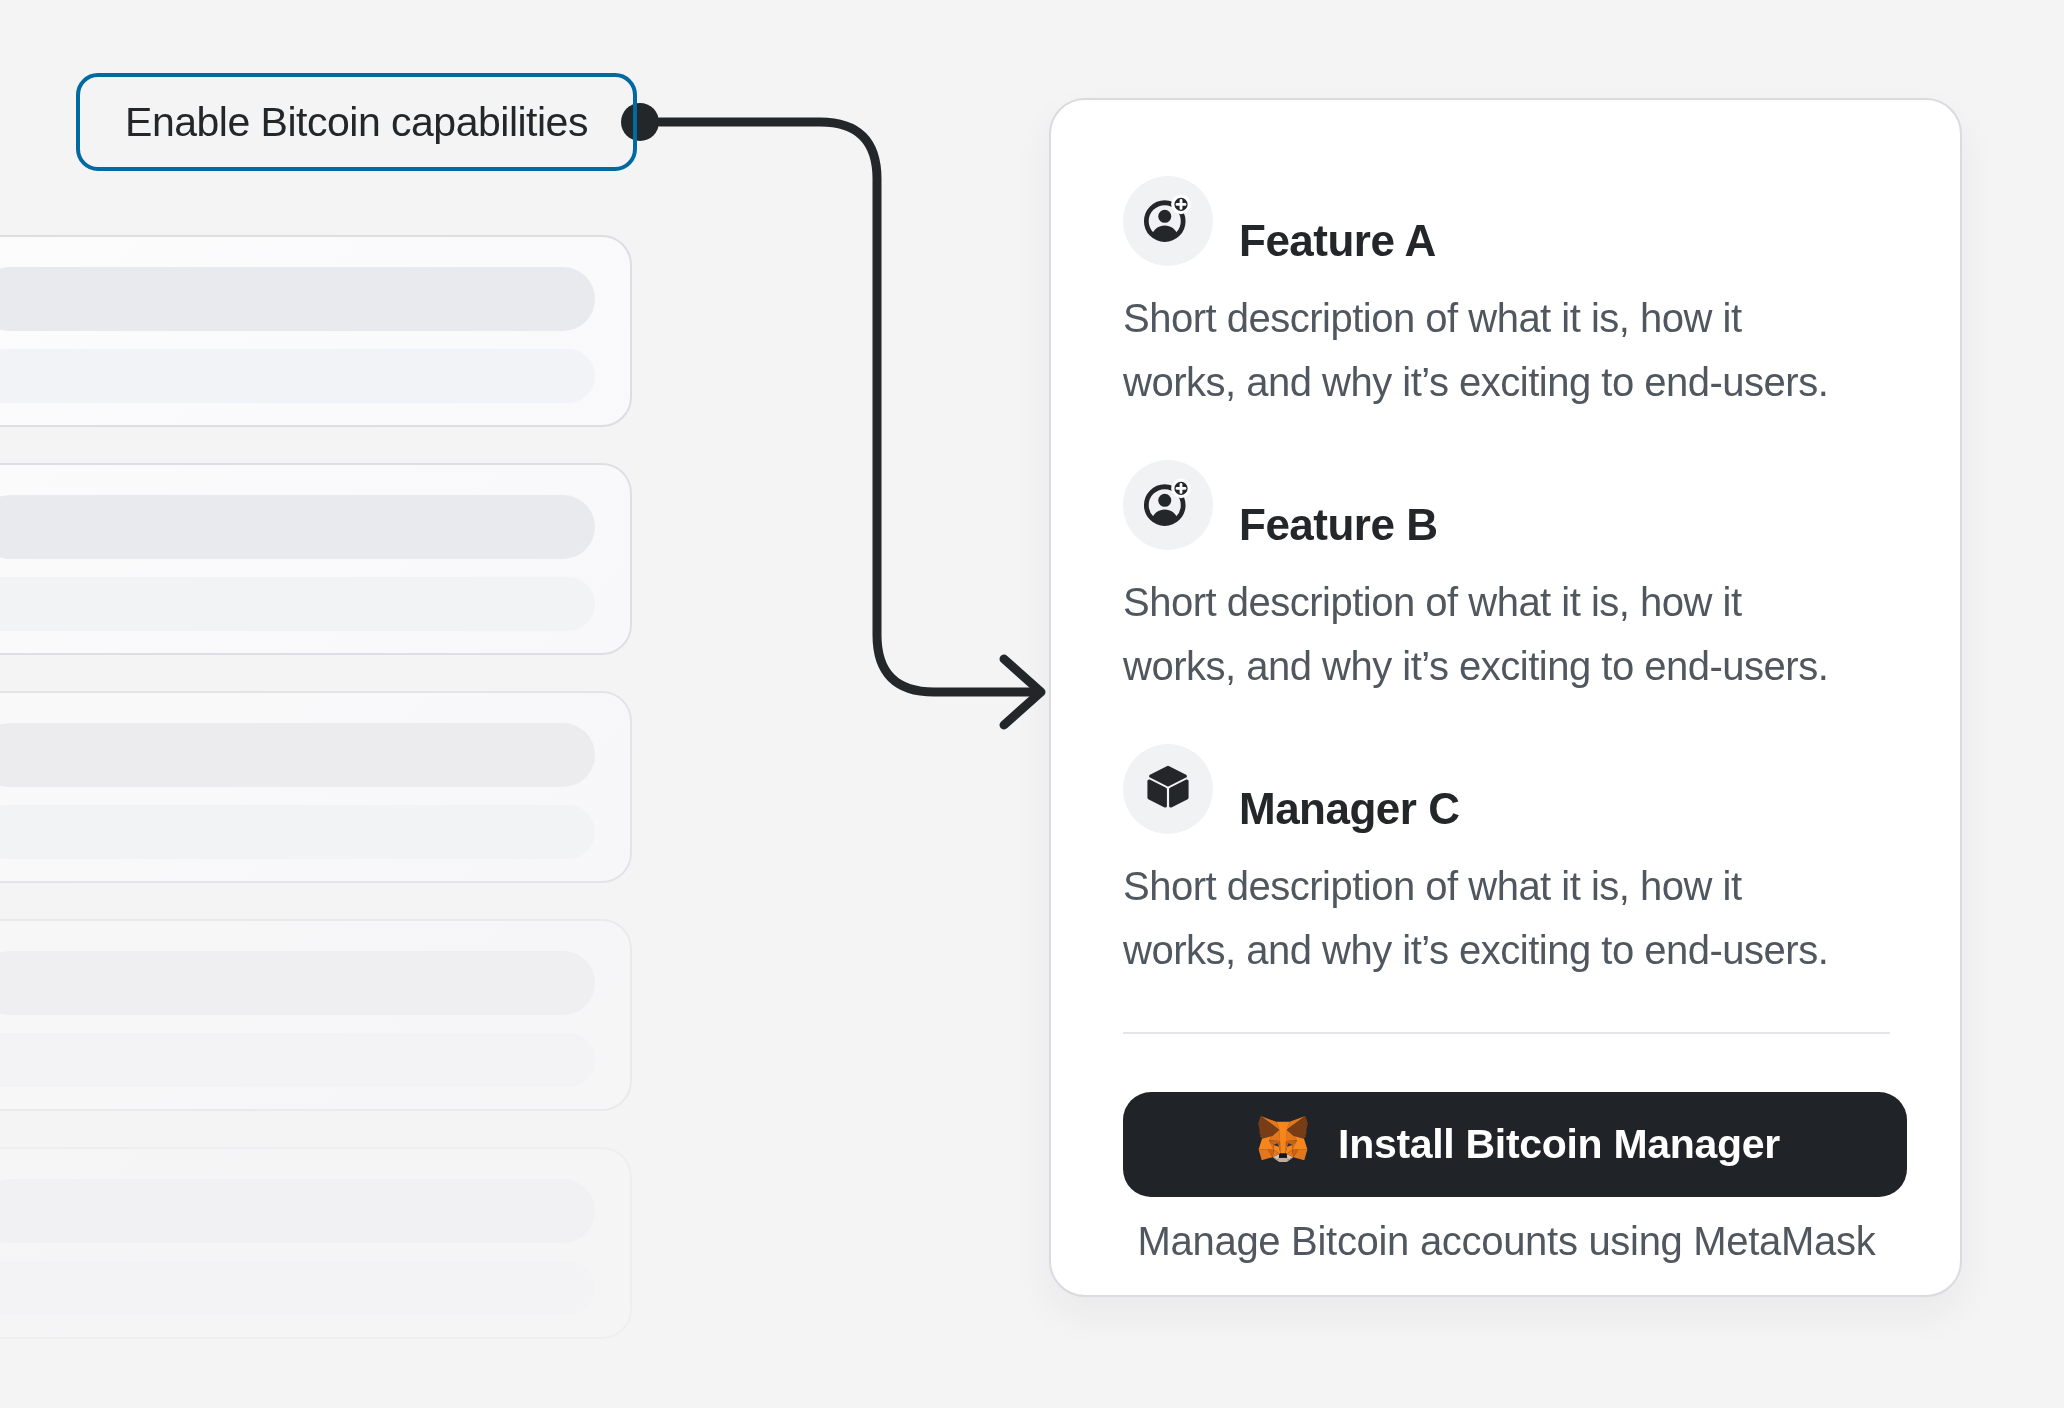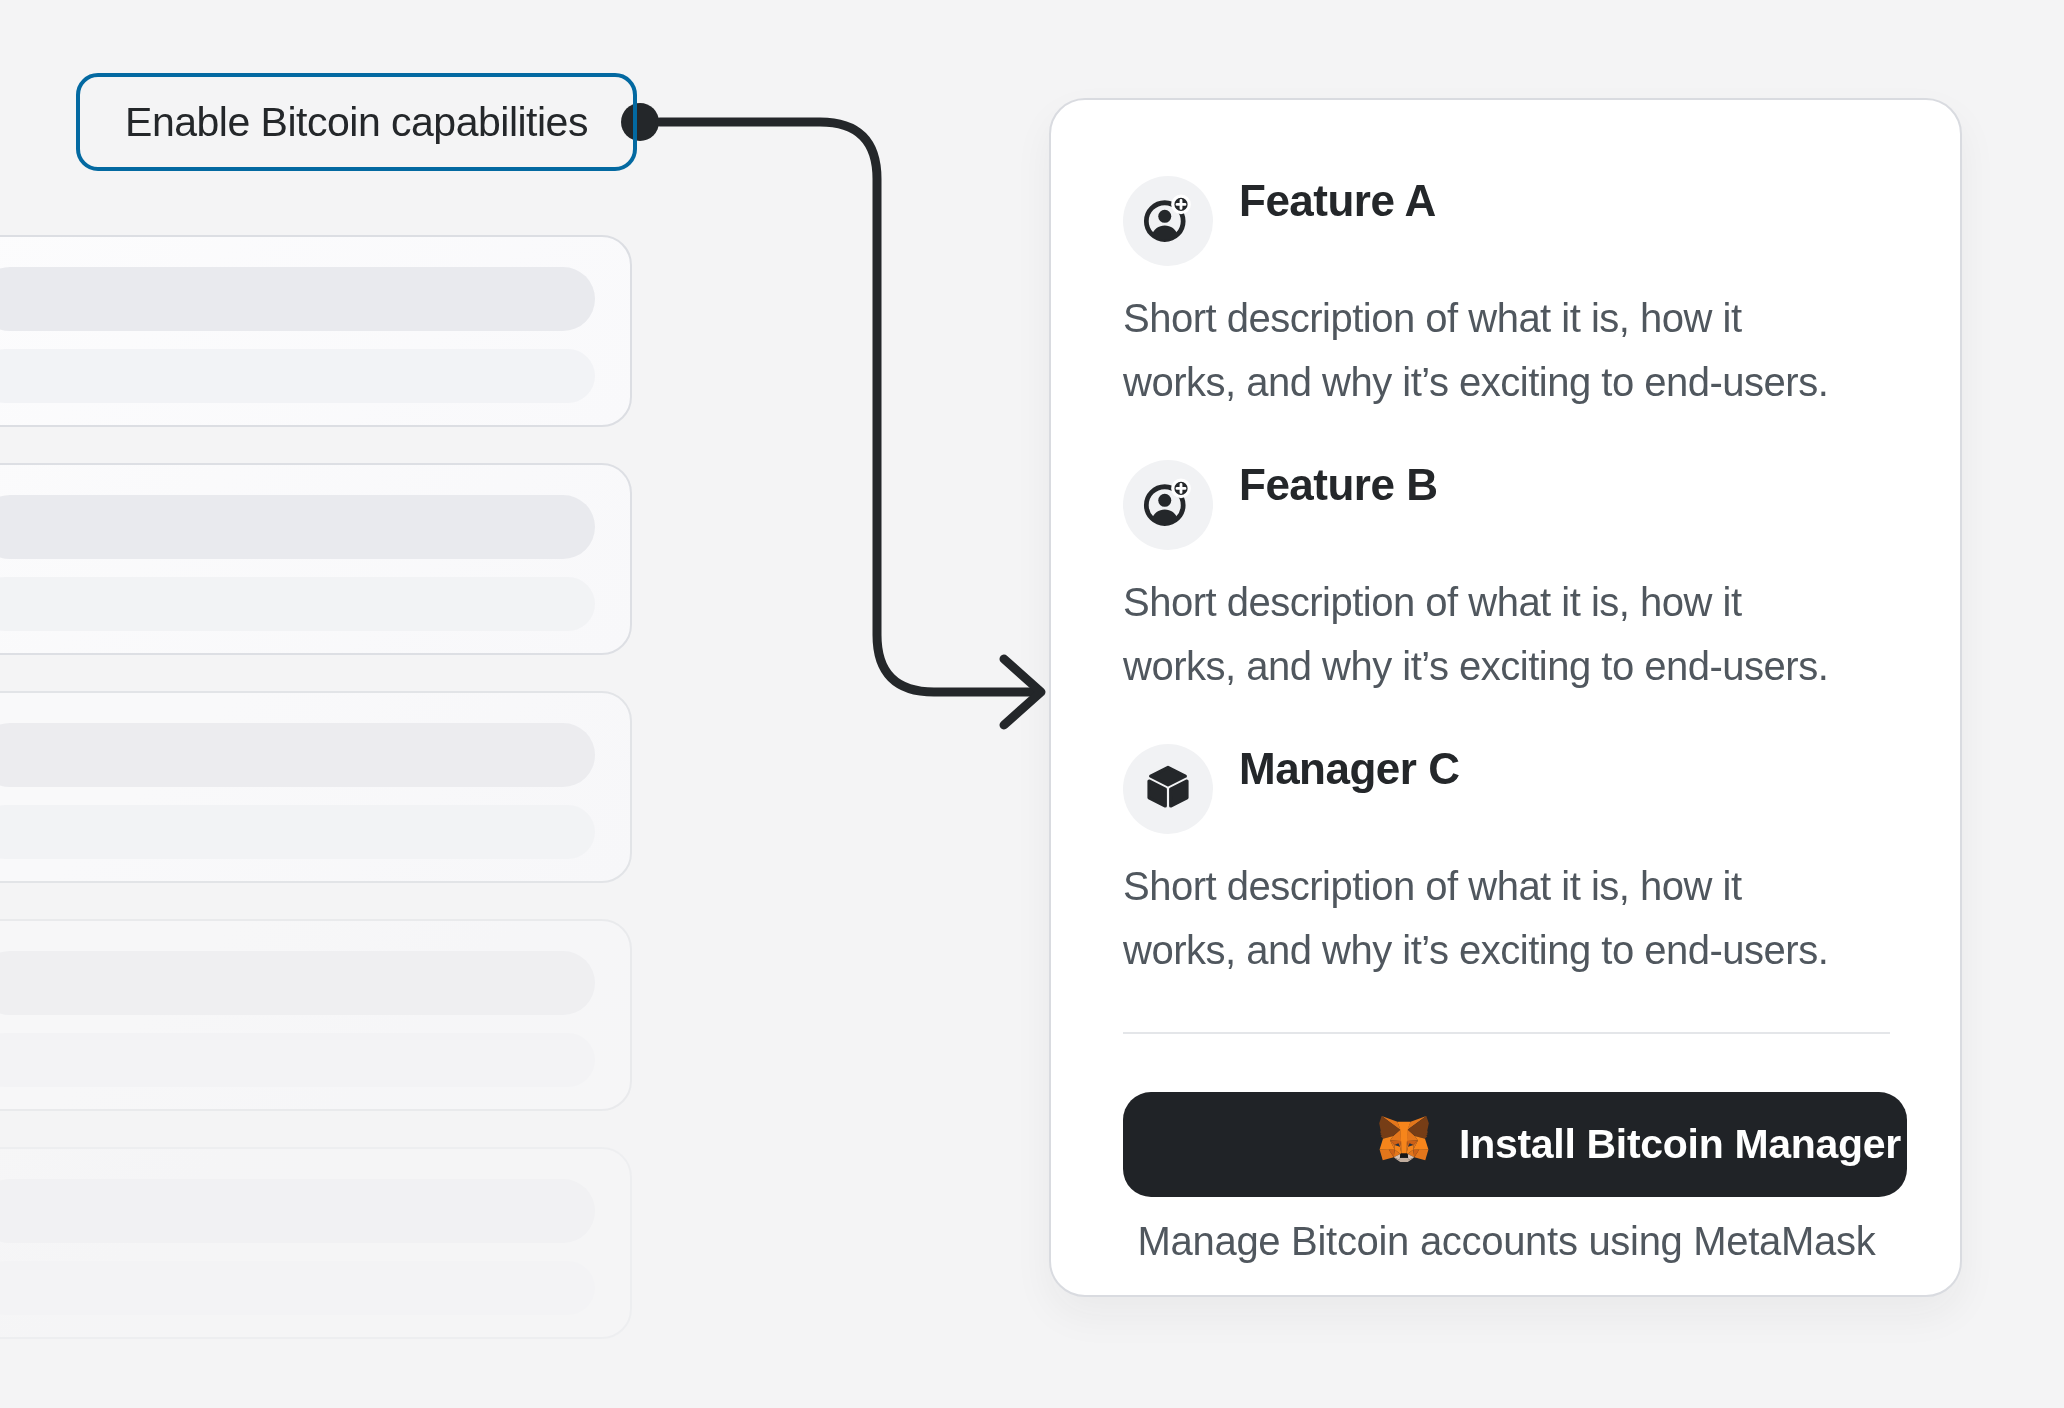--- a/index.html
+++ b/index.html
@@ -65,21 +65,21 @@
     background:#ffffff;
     border:2px solid #d9dbe0;
     border-radius:36px;
     box-shadow:0 18px 40px rgba(30,32,36,0.05);
     padding:76px 70px 36px 72px;
     z-index:2;
   }
   .feature { margin-bottom:46px; }
   .feature.last { margin-bottom:50px; }
   .feature-row {
-    display:flex; align-items:flex-start; gap:26px;
+    display:flex; align-items:flex-end; gap:26px;
     height:90px; margin-bottom:20px;
   }
   .icon-bubble {
     flex:0 0 auto;
     width:90px; height:90px; border-radius:50%;
     background:#f1f2f4;
     display:flex; align-items:center; justify-content:center;
   }
   .feature-title {
     font-size:44px; font-weight:700;
@@ -89,21 +89,21 @@
     font-size:40px; line-height:64px;
     letter-spacing:-0.5px;
     color:#50575e;
     white-space:pre-line;
   }
   .panel-footer {
     border-top:2px solid #e4e6e9;
     padding-top:58px;
   }
   .install-btn {
-    display:flex; align-items:center; justify-content:flex-end; gap:22px;
+    display:flex; align-items:center; justify-content:center; gap:22px;
     width:784px; height:105px; margin:0 auto;
     background:#202327; color:#ffffff;
     border:none; border-radius:28px;
     font-family:inherit;
     font-size:41px; font-weight:700; letter-spacing:-0.3px;
     cursor:pointer;
   }
   .install-btn .fox { flex:0 0 auto; }
   .footnote {
     margin-top:22px;

